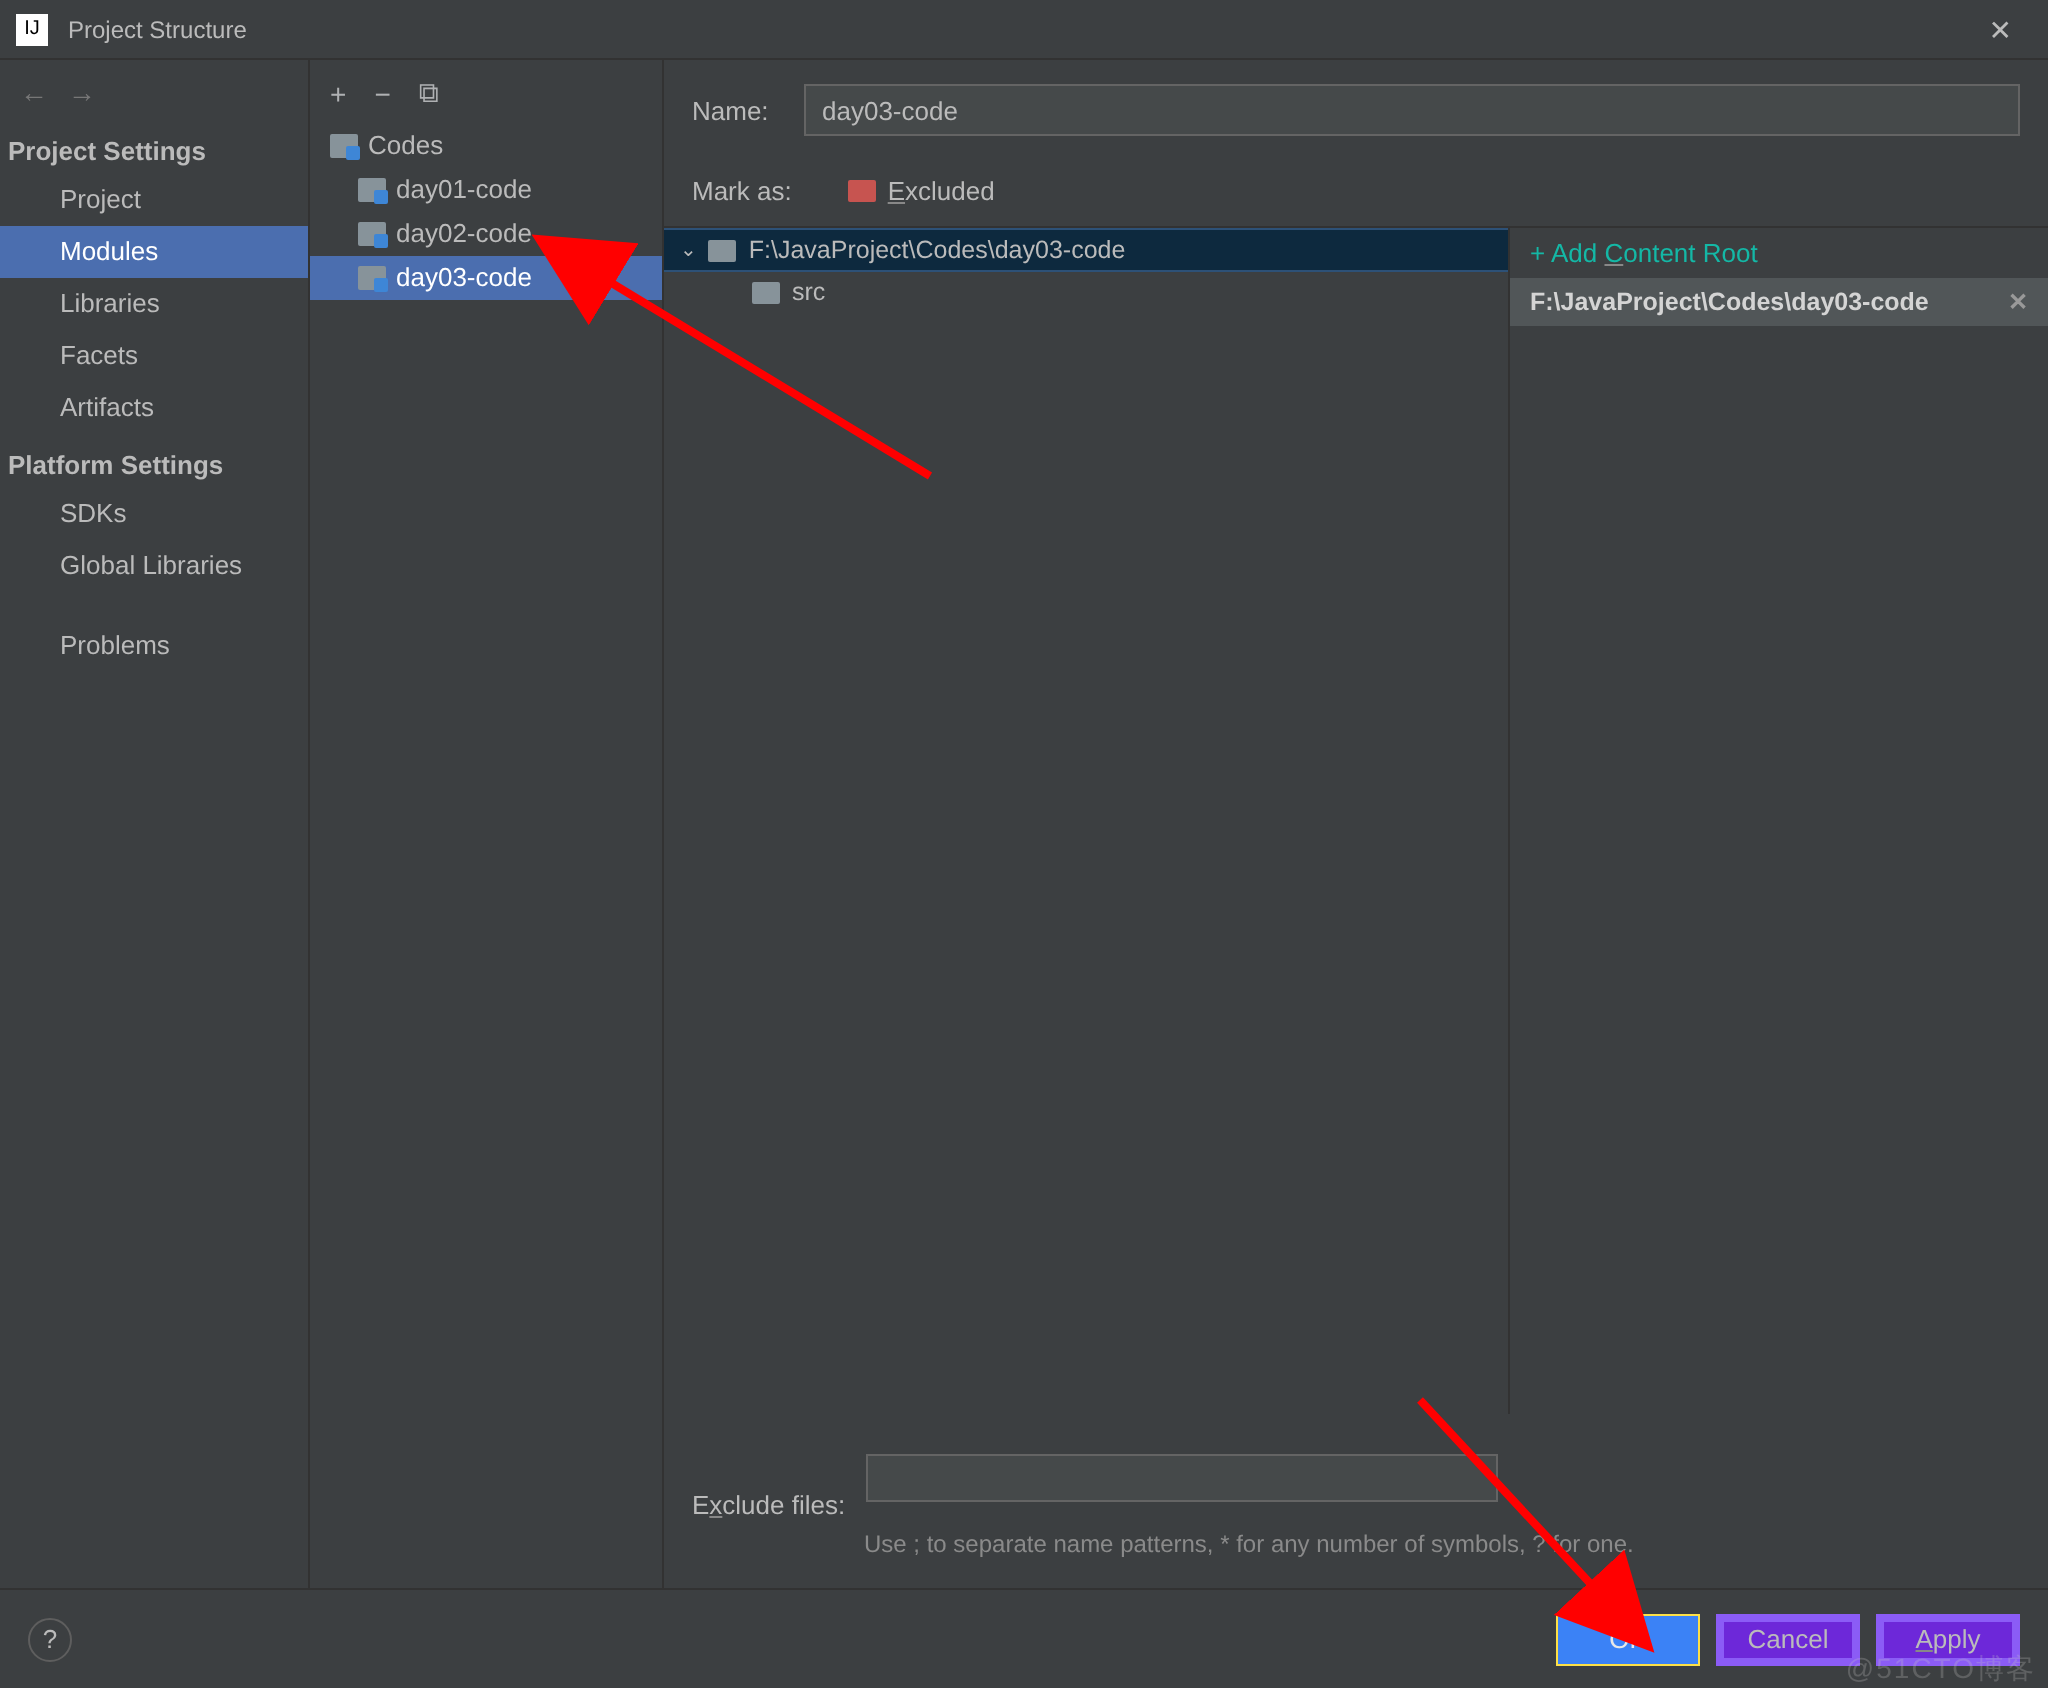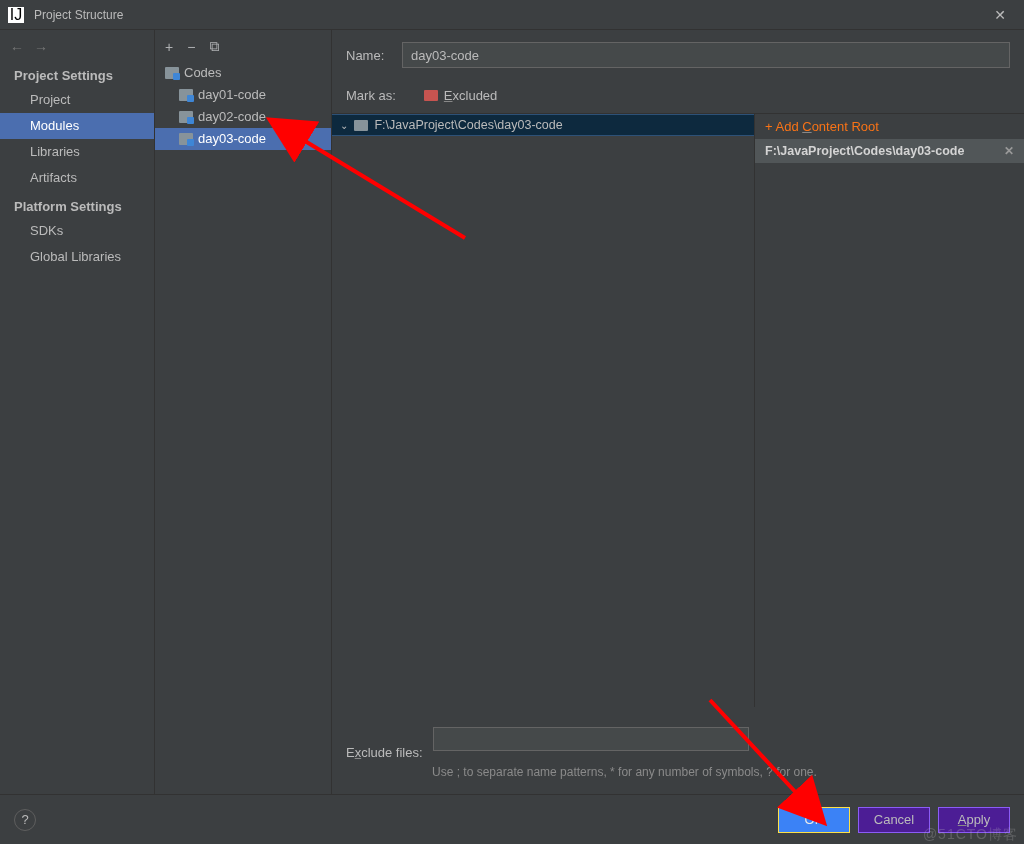--- a/index.html
+++ b/index.html
@@ -1,31 +1,31 @@
 <!DOCTYPE html>
 <html><head>
 <meta charset="utf-8">
 <style>
   * { box-sizing: border-box; margin: 0; padding: 0; font-family: "Segoe UI", Arial, sans-serif; }
   body { background: #3c3f41; color: #bbbbbb; width: 1024px; height: 844px; overflow: hidden; position: relative; font-size: 13px; }
   
   
   .title-bar { height: 30px; background: #3c3f41; display: flex; align-items: center; padding: 0 8px; border-bottom: 1px solid #323232; }
-  .title-bar .app-icon { width: 16px; height: 16px; background: #fff; color: #000; font-weight: normal; font-size: 16px; display: inline-flex; align-items: center; justify-content: center; margin-right: 10px; }
+  .title-bar .app-icon { width: 16px; height: 16px; background: #fff; color: #000; font-weight: normal; font-size: 10px; display: inline-flex; align-items: center; justify-content: center; margin-right: 10px; }
   .title-bar .title { font-size: 12px; color: #bbbbbb; flex: 1; }
   .title-bar .close { color: #bbbbbb; font-size: 14px; padding: 4px 10px; }
   
   
   .content { display: flex; height: 764px; }
   
   
   .left-nav { width: 155px; background: #3c3f41; border-right: 1px solid #323232; padding-top: 6px; }
   .nav-toolbar { height: 24px; padding: 0 10px 4px; display: flex; align-items: center; gap: 10px; }
   .nav-arrow { color: #777; font-size: 14px; }
-  .nav-heading { font-weight: bold; color: #bbbbbb; padding: 8px 14px 4px; font-size: 13px; }
+  .nav-heading { font-weight: bold; color: #bbbbbb; padding: 8px 4px 4px; font-size: 13px; }
   .nav-item { padding: 4px 10px 4px 30px; color: #bbbbbb; font-size: 13px; line-height: 18px; }
   .nav-item.selected { background: #4b6eaf; color: #fff; }
   
   
   .module-list { width: 177px; background: #3c3f41; border-right: 1px solid #323232; }
   .module-toolbar { height: 28px; display: flex; align-items: center; gap: 14px; padding: 6px 10px 0; border-bottom: 1px solid transparent; }
   .module-toolbar span { color: #afb1b3; font-size: 14px; }
   .module-tree { padding-top: 4px; }
   .module-item { display: flex; align-items: center; gap: 5px; padding: 2px 6px 2px 10px; font-size: 13px; color: #bbbbbb; line-height: 18px; }
   .module-item.child { padding-left: 24px; }
@@ -45,35 +45,35 @@
   
   .details-mid { flex: 1; display: flex; border-top: 1px solid #323232; }
   .source-tree { flex: 1; background: #3c3f41; }
   .src-row { display: flex; align-items: center; gap: 6px; padding: 3px 6px; font-size: 12.5px; color: #bbbbbb; }
   .src-row.root { background: #0d293e; padding-left: 8px; border-top: 1px solid #2d5177; border-bottom: 1px solid #2d5177; color: #bbbbbb; }
   .src-row.child { padding-left: 44px; }
   .chev { color: #bbbbbb; font-size: 10px; }
   .dir-icon { width: 14px; height: 11px; background: #87939a; display: inline-block; border-radius: 1px; }
   
   .right-panel { width: 270px; border-left: 1px solid #323232; background: #3c3f41; }
-  .add-root { padding: 5px 10px; font-size: 13px; color: #f97316; display:flex; gap:6px; }
+  .add-root { padding: 5px 10px; font-size: 13px; color: #14b8a6; display:flex; gap:6px; }
   .root-entry { background: #515658; padding: 5px 10px; font-size: 12.5px; font-weight: bold; color: #d4d4d4; display:flex; align-items:center; }
   .root-entry .x { margin-left:auto; color:#999; font-size:12px; }
   
   .details-bottom { padding: 10px 14px 14px; }
   .excl-row { display: flex; align-items: center; gap: 10px; }
   .excl-row label { font-size: 13px; color:#bbbbbb;margin-top:28px; }
   .excl-input { width: 316px; background: #45494a; border: 1px solid #646464; height: 24px; padding: 2px 6px; color:#bbb; }
   .hint { font-size: 12px; color: #8a8a8a; margin-left: 86px; margin-top: 4px; line-height: 16px; }
   
   
   .footer { height: 50px; border-top: 1px solid #323232; display: flex; align-items: center; padding: 0 14px; background: #3c3f41; }
   .help-btn { width: 22px; height: 22px; border: 1px solid #5e5e5e; border-radius: 50%; color: #bbbbbb; display: flex; align-items: center; justify-content: center; font-size: 13px; }
   .footer-spacer { flex: 1; }
-  .btn { min-width: 72px; height: 26px; background: #4c1d95; border: 1px solid #8b5cf6; color: #bbbbbb; font-size: 13px; margin-left: 8px; display:inline-flex; align-items:center; justify-content:center; }
+  .btn { min-width: 72px; height: 26px; background: #6d28d9; border: 4px solid #8b5cf6; color: #bbbbbb; font-size: 13px; margin-left: 8px; display:inline-flex; align-items:center; justify-content:center; }
   .btn.primary { background: #3b82f6; border: 1px solid #fde047; color: #e8e8e8; }
   
   .u { text-decoration: underline; text-decoration-color: #888; }
   
   
   .arrow-svg { position: absolute; pointer-events: none; }
   
   
   .watermark { position: absolute; right: 6px; bottom: 0; color: rgba(200,200,200,0.25); font-size: 14px; letter-spacing: 1px; }
 </style>
@@ -90,25 +90,27 @@
 
   <div class="left-nav">
     <div class="nav-toolbar">
       <span class="nav-arrow">←</span>
       <span class="nav-arrow">→</span>
     </div>
     <div class="nav-heading">Project Settings</div>
     <div class="nav-item">Project</div>
     <div class="nav-item selected">Modules</div>
     <div class="nav-item">Libraries</div>
+    <div class="nav-item">Facets</div>
     <div class="nav-item">Artifacts</div>
     <div class="nav-heading">Platform Settings</div>
     <div class="nav-item">SDKs</div>
     <div class="nav-item">Global Libraries</div>
     <div style="height:14px"></div>
+    <div class="nav-item" style="padding-left:30px">Problems</div>
   </div>
 
   <div class="module-list">
     <div class="module-toolbar">
       <span>+</span>
       <span>−</span>
       <span>⧉</span>
     </div>
     <div class="module-tree">
       <div class="module-item">
@@ -144,20 +146,24 @@
         </span>
       </div>
     </div>
 
     <div class="details-mid">
       <div class="source-tree">
         <div class="src-row root">
           <span class="chev">⌄</span>
           <span class="dir-icon"></span>
           <span>F:\JavaProject\Codes\day03-code</span>
+        </div>
+        <div class="src-row child">
+          <span class="dir-icon"></span>
+          <span>src</span>
         </div>
       </div>
       <div class="right-panel">
         <div class="add-root">
           <span>+ Add <span class="u">C</span>ontent Root</span>
         </div>
         <div class="root-entry">
           <span>F:\JavaProject\Codes\day03-code</span>
           <span class="x">✕</span>
         </div>

